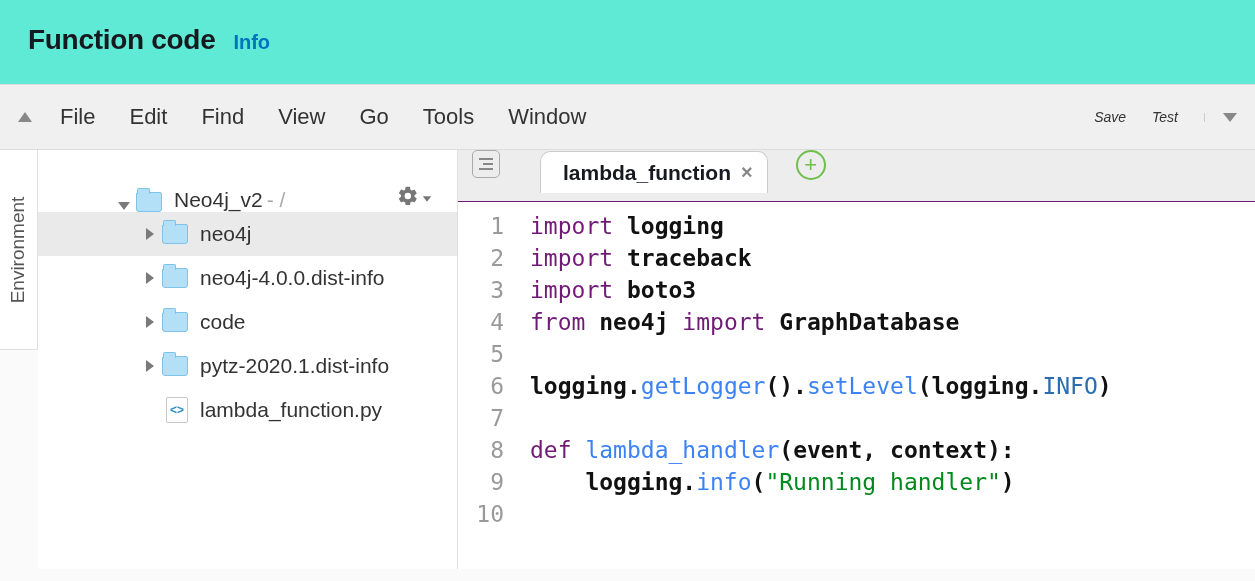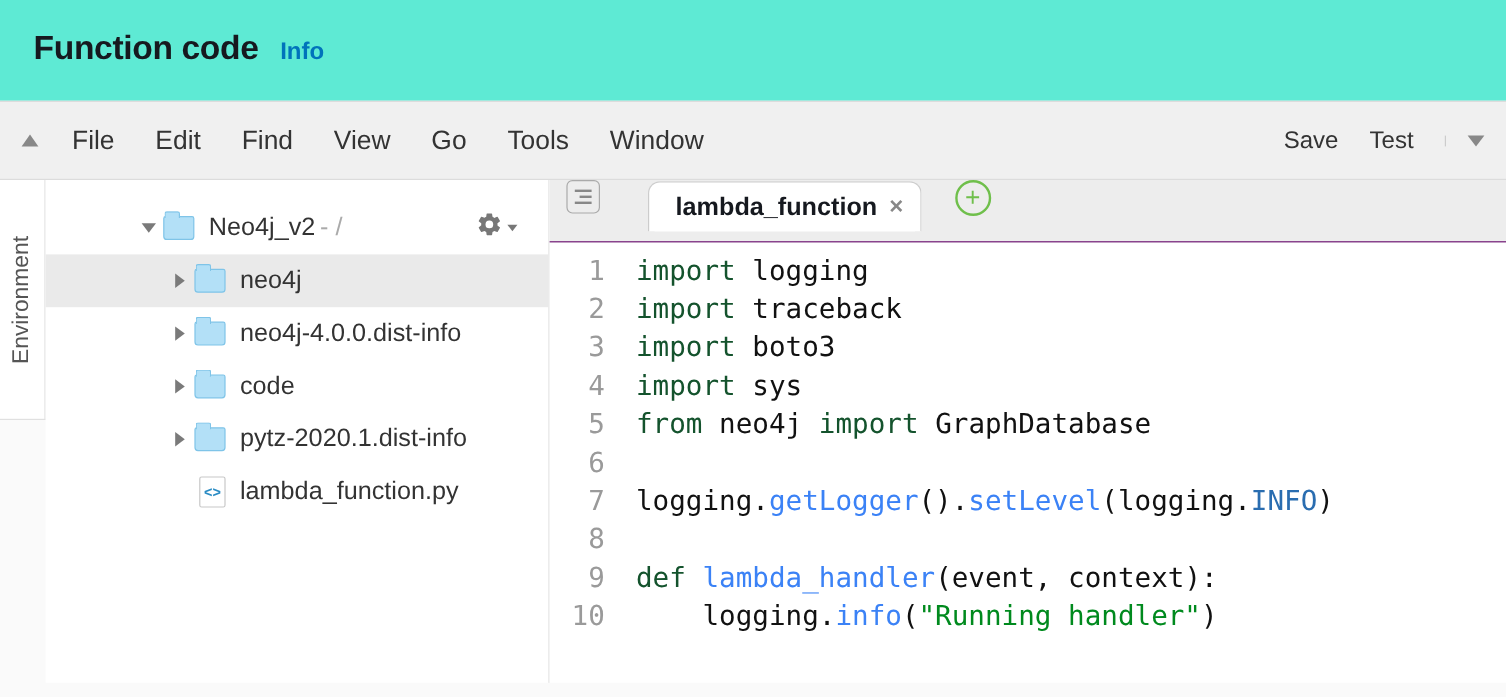--- a/index.html
+++ b/index.html
@@ -42,21 +42,21 @@
   width: 0; height: 0;
   border-left: 7px solid transparent;
   border-right: 7px solid transparent;
   border-bottom: 10px solid #888;
   margin-right: 28px;
   cursor: pointer;
 }
 .menu-items { display: flex; gap: 34px; flex: 1; }
 .menu-item { font-size: 22px; color: #333; cursor: pointer; }
 .menu-right { display: flex; align-items: center; gap: 26px; }
-.menu-right .menu-item { font-size: 20px; }
+.menu-right .menu-item { font-size: 14px; font-style: italic; }
 .dd-caret {
   border-left: 1px solid #ccc;
   padding-left: 18px;
   display: flex;
   align-items: center;
 }
 .dd-caret .tri-down {
   width: 0; height: 0;
   border-left: 7px solid transparent;
   border-right: 7px solid transparent;
@@ -127,21 +127,21 @@
   background: #fff;
   border: 1px solid #c8c8c8;
   border-radius: 2px;
   margin-right: 12px;
   position: relative;
   display: flex;
   align-items: center;
   justify-content: center;
 }
 .file-ico span { font-size: 12px; color: #2b8cc4; font-weight: bold; line-height: 1; }
-.root-row { padding-left: 82px; display:flex; align-items:center; height:44px; }
+.root-row { padding-left: 82px; display:flex; align-items:flex-end; height:44px; }
 .child-row { padding-left: 108px; }
 .gear-area { margin-left: auto; margin-right: 18px; display:flex; align-items:center; gap:4px; }
 .gear-ico svg { width: 22px; height: 22px; }
 .slash { color: #aaa; margin-left: 4px; }
 .editor { flex: 1; background: #fff; display:flex; flex-direction:column; }
 .tabbar {
   height: 52px;
   background: #ededed;
   display: flex;
   align-items: flex-start;
@@ -185,23 +185,23 @@
   display:flex; align-items:center; justify-content:center;
   color:#6fbf4b;
   font-size: 22px;
   cursor:pointer;
   line-height:1;
 }
 .code-area { flex:1; display:flex; font-family: "SF Mono", Menlo, Consolas, monospace; font-size: 23px; padding-top: 8px; }
 .gutter { width: 60px; text-align: right; color: #9a9a9a; padding-right: 14px; }
 .gutter div, .code div { height: 32px; line-height: 32px; white-space: pre; }
 .code { flex:1; padding-left: 12px; }
-.kw { color: #14532d; }
+.kw { color: #701a75; }
 .fn { color: #3b82f6; }
-.nm { color: #111; }
+.nm { color: #111; font-weight: bold; }
 .str { color: #008a1e; }
 .const { color: #2a6db0; }
 </style>
 </head>
 <body>
 
 <div class="header">
   <h1>Function code</h1>
   <span class="info-link">Info</span>
 </div>
@@ -302,21 +302,20 @@
           <div>6</div>
           <div>7</div>
           <div>8</div>
           <div>9</div>
           <div>10</div>
         </div>
       <div class="code" id="code">
           <div><span class="kw">import</span> <span class="nm">logging</span></div>
           <div><span class="kw">import</span> <span class="nm">traceback</span></div>
           <div><span class="kw">import</span> <span class="nm">boto3</span></div>
-          <div><span class="kw">import</span> <span class="nm">sys</span></div>
           <div><span class="kw">from</span> <span class="nm">neo4j</span> <span class="kw">import</span> <span class="nm">GraphDatabase</span></div>
           <div>&nbsp;</div>
           <div><span class="nm">logging</span><span class="nm">.</span><span class="fn">getLogger</span><span class="nm">().</span><span class="fn">setLevel</span><span class="nm">(logging.</span><span class="const">INFO</span><span class="nm">)</span></div>
           <div>&nbsp;</div>
           <div><span class="kw">def</span> <span class="fn">lambda_handler</span><span class="nm">(event, context):</span></div>
           <div>    <span class="nm">logging.</span><span class="fn">info</span><span class="nm">(</span><span class="str">"Running handler"</span><span class="nm">)</span></div>
         </div>
     </div>
   </div>
 </div>

